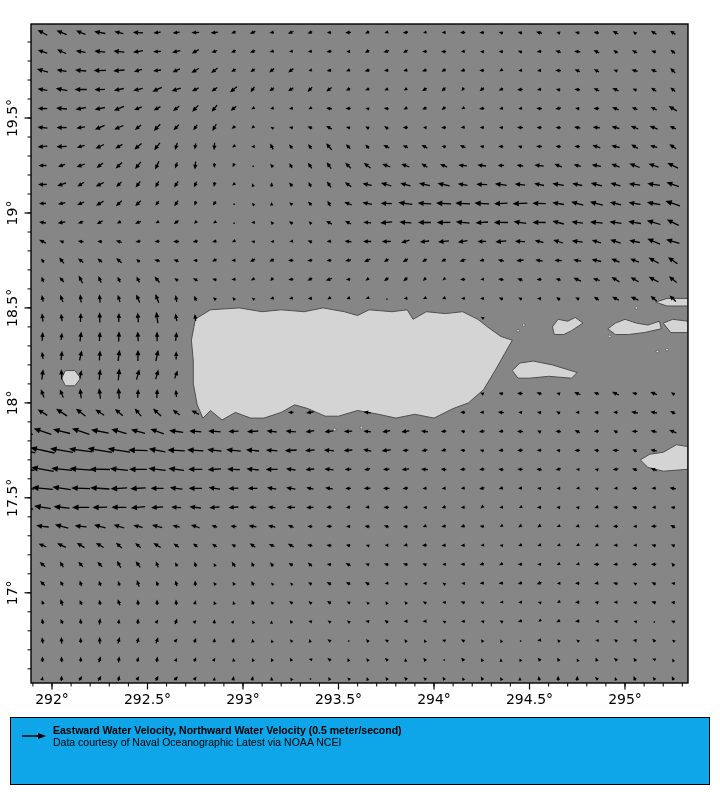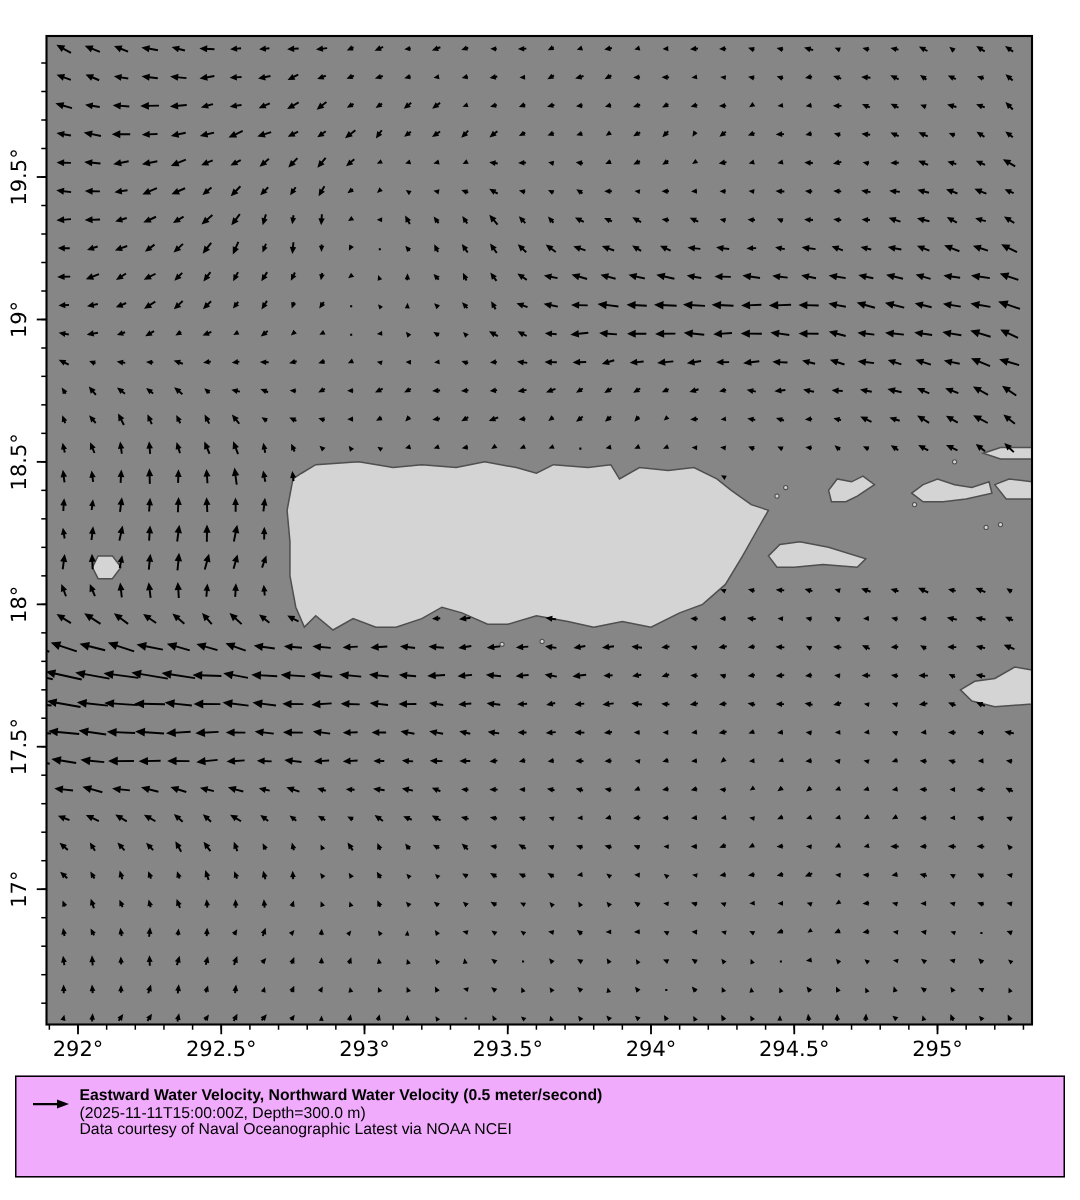--- a/index.html
+++ b/index.html
@@ -149,25 +149,24 @@
         <line x1="31" y1="307.9" x2="24.5" y2="307.9" stroke="#000" stroke-width="1.2"></line>
         <text transform="translate(17 307.9) rotate(-90)" text-anchor="middle" font-size="14" fill="#000000">18.5°</text>
         <line x1="31" y1="213" x2="24.5" y2="213" stroke="#000" stroke-width="1.2"></line>
         <text transform="translate(17 213) rotate(-90)" text-anchor="middle" font-size="14" fill="#000000">19°</text>
         <line x1="31" y1="118" x2="24.5" y2="118" stroke="#000" stroke-width="1.2"></line>
         <text transform="translate(17 118) rotate(-90)" text-anchor="middle" font-size="14" fill="#000000">19.5°</text>
       </g>
     </svg>
 </div>
 
-<div class="legend" style="background: #f0abfc; border-color: rgb(0, 0, 0);">
+<div class="legend" style="background: #0ea5e9; border-color: rgb(0, 0, 0);">
   <div class="legend-arrow-cell">
     <svg width="26" height="12" viewBox="0 0 26 12">
       <line x1="1" y1="6" x2="18" y2="6" stroke="#000" stroke-width="1.5"></line>
       <polygon points="25,6 17,3 17,9" fill="#000"></polygon>
     </svg>
   </div>
   <div class="legend-text" style="color: rgb(0, 0, 0);">
     <div class="legend-title">Eastward Water Velocity, Northward Water Velocity (0.5 meter/second)</div>
-    <div class="legend-line">(2025-11-11T15:00:00Z, Depth=300.0 m)</div>
     <div class="legend-line">Data courtesy of Naval Oceanographic Latest via NOAA NCEI</div>
   </div>
 </div>
 
 </body></html>

